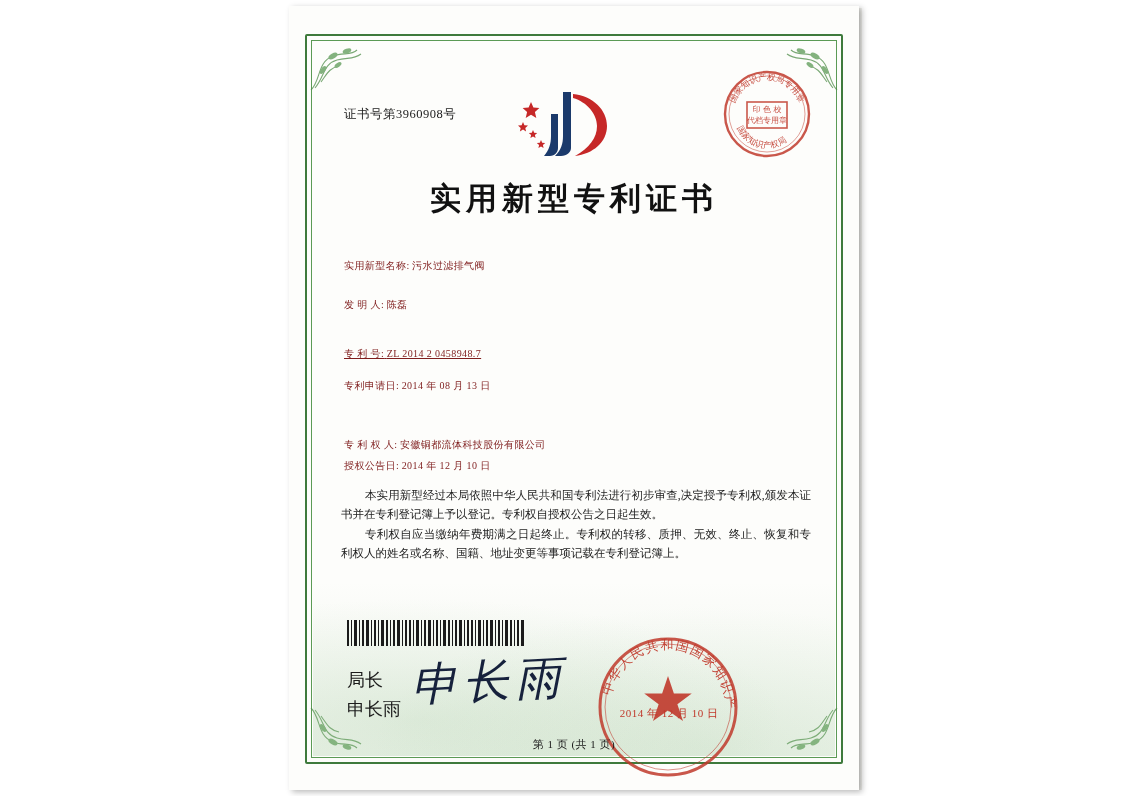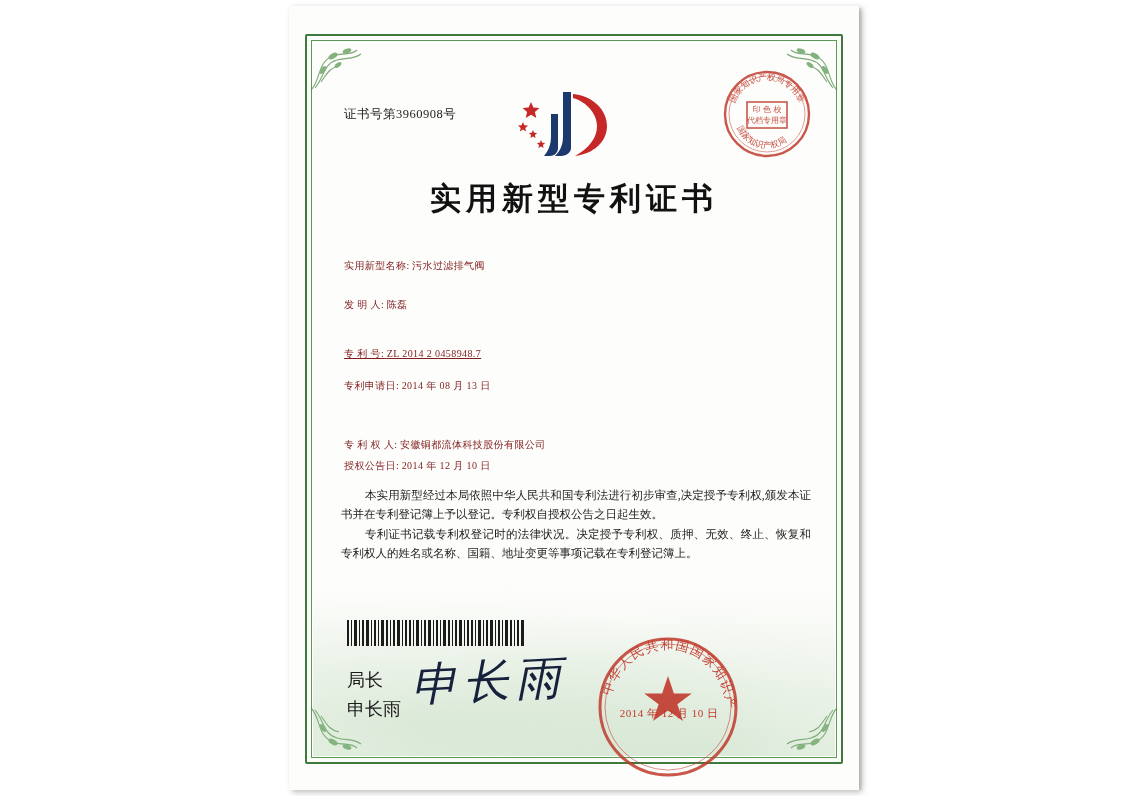--- a/index.html
+++ b/index.html
@@ -351,21 +351,21 @@
       <span class="label">专 利 权 人:</span>
       <span class="value">安徽铜都流体科技股份有限公司</span>
     </div>
     <div class="field" id="f-grant">
       <span class="label">授权公告日:</span>
       <span class="value">2014 年 12 月 10 日</span>
     </div>
 
     <div id="body-text">
       <p>本实用新型经过本局依照中华人民共和国专利法进行初步审查,决定授予专利权,颁发本证书并在专利登记簿上予以登记。专利权自授权公告之日起生效。</p>
-      <p>专利证书记载专利权登记时的法律状况。决定授予专利权、质押、无效、终止、恢复和专利权人的姓名或名称、国籍、地址变更等事项记载在专利登记簿上。</p>
+      <p>专利权自应当缴纳年费期满之日起终止。专利权的转移、质押、无效、终止、恢复和专利权人的姓名或名称、国籍、地址变更等事项记载在专利登记簿上。</p>
     </div>
 
     <div id="barcode">
       <svg viewBox="0 0 178 26" width="178" height="26" preserveAspectRatio="none">
         <g fill="#1b1b1b">
           <rect x="0" y="0" width="2" height="26"></rect>
             <rect x="4" y="0" width="1" height="26"></rect>
           <rect x="7" y="0" width="3" height="26"></rect>
             <rect x="12" y="0" width="1" height="26"></rect>
           <rect x="15" y="0" width="2" height="26"></rect>
@@ -430,15 +430,16 @@
         <defs>
           <path id="arcTopB" d="M18 76 A58 58 0 0 1 134 76"></path>
         </defs>
         <text font-size="13" fill="#c0392b" font-family="DejaVu Sans, sans-serif" letter-spacing="1.5" opacity="0.92">
           <textPath href="#arcTopB" startOffset="6%">中华人民共和国国家知识产权局</textPath>
         </text>
       </svg>
     </div>
     <div id="seal-date">2014 年 12 月 10 日</div>
 
+    <div id="footer">第 1 页 (共 1 页)</div>
 
   </div>
 </div>
 
 </body></html>

